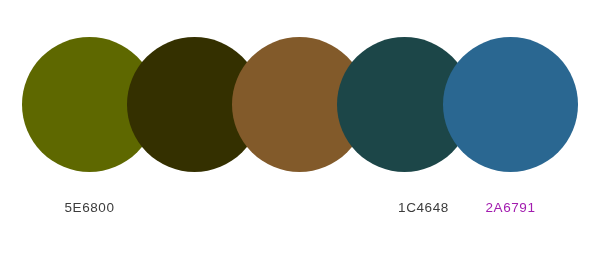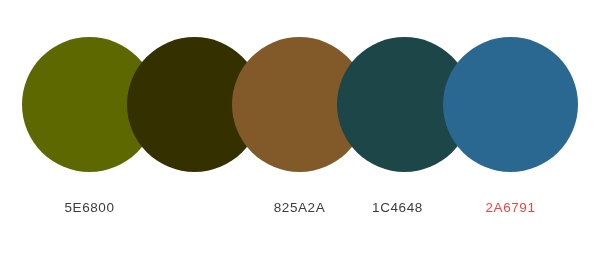--- a/index.html
+++ b/index.html
@@ -62,18 +62,17 @@
   <div id="swatch-row">
     <div class="swatch-circle" style="background: rgb(94, 104, 0); left: 22px;"></div>
     <div class="swatch-circle" style="background: rgb(52, 48, 0); left: 127px;"></div>
     <div class="swatch-circle" style="background: rgb(130, 90, 42); left: 232px;"></div>
     <div class="swatch-circle" style="background: rgb(28, 70, 72); left: 337px;"></div>
     <div class="swatch-circle" style="background: rgb(42, 103, 145); left: 443px;"></div>
   </div>
 
   <div id="label-row">
     <div class="swatch-label" style="left: 22px; color: rgb(60, 60, 60);">5E6800</div>
-    <div class="swatch-label" style="left: 232px; color: rgb(60, 60, 60);">825A2A</div>
-    <div class="swatch-label" style="left: 330px; color: rgb(60, 60, 60);">1C4648</div>
-    <div class="swatch-label" style="left: 443px; color: #ef4444;">2A6791</div>
+    <div class="swatch-label" style="left: 356px; color: rgb(60, 60, 60);">1C4648</div>
+    <div class="swatch-label" style="left: 443px; color: #a21caf;">2A6791</div>
   </div>
 
 </div>
 
 </body></html>

